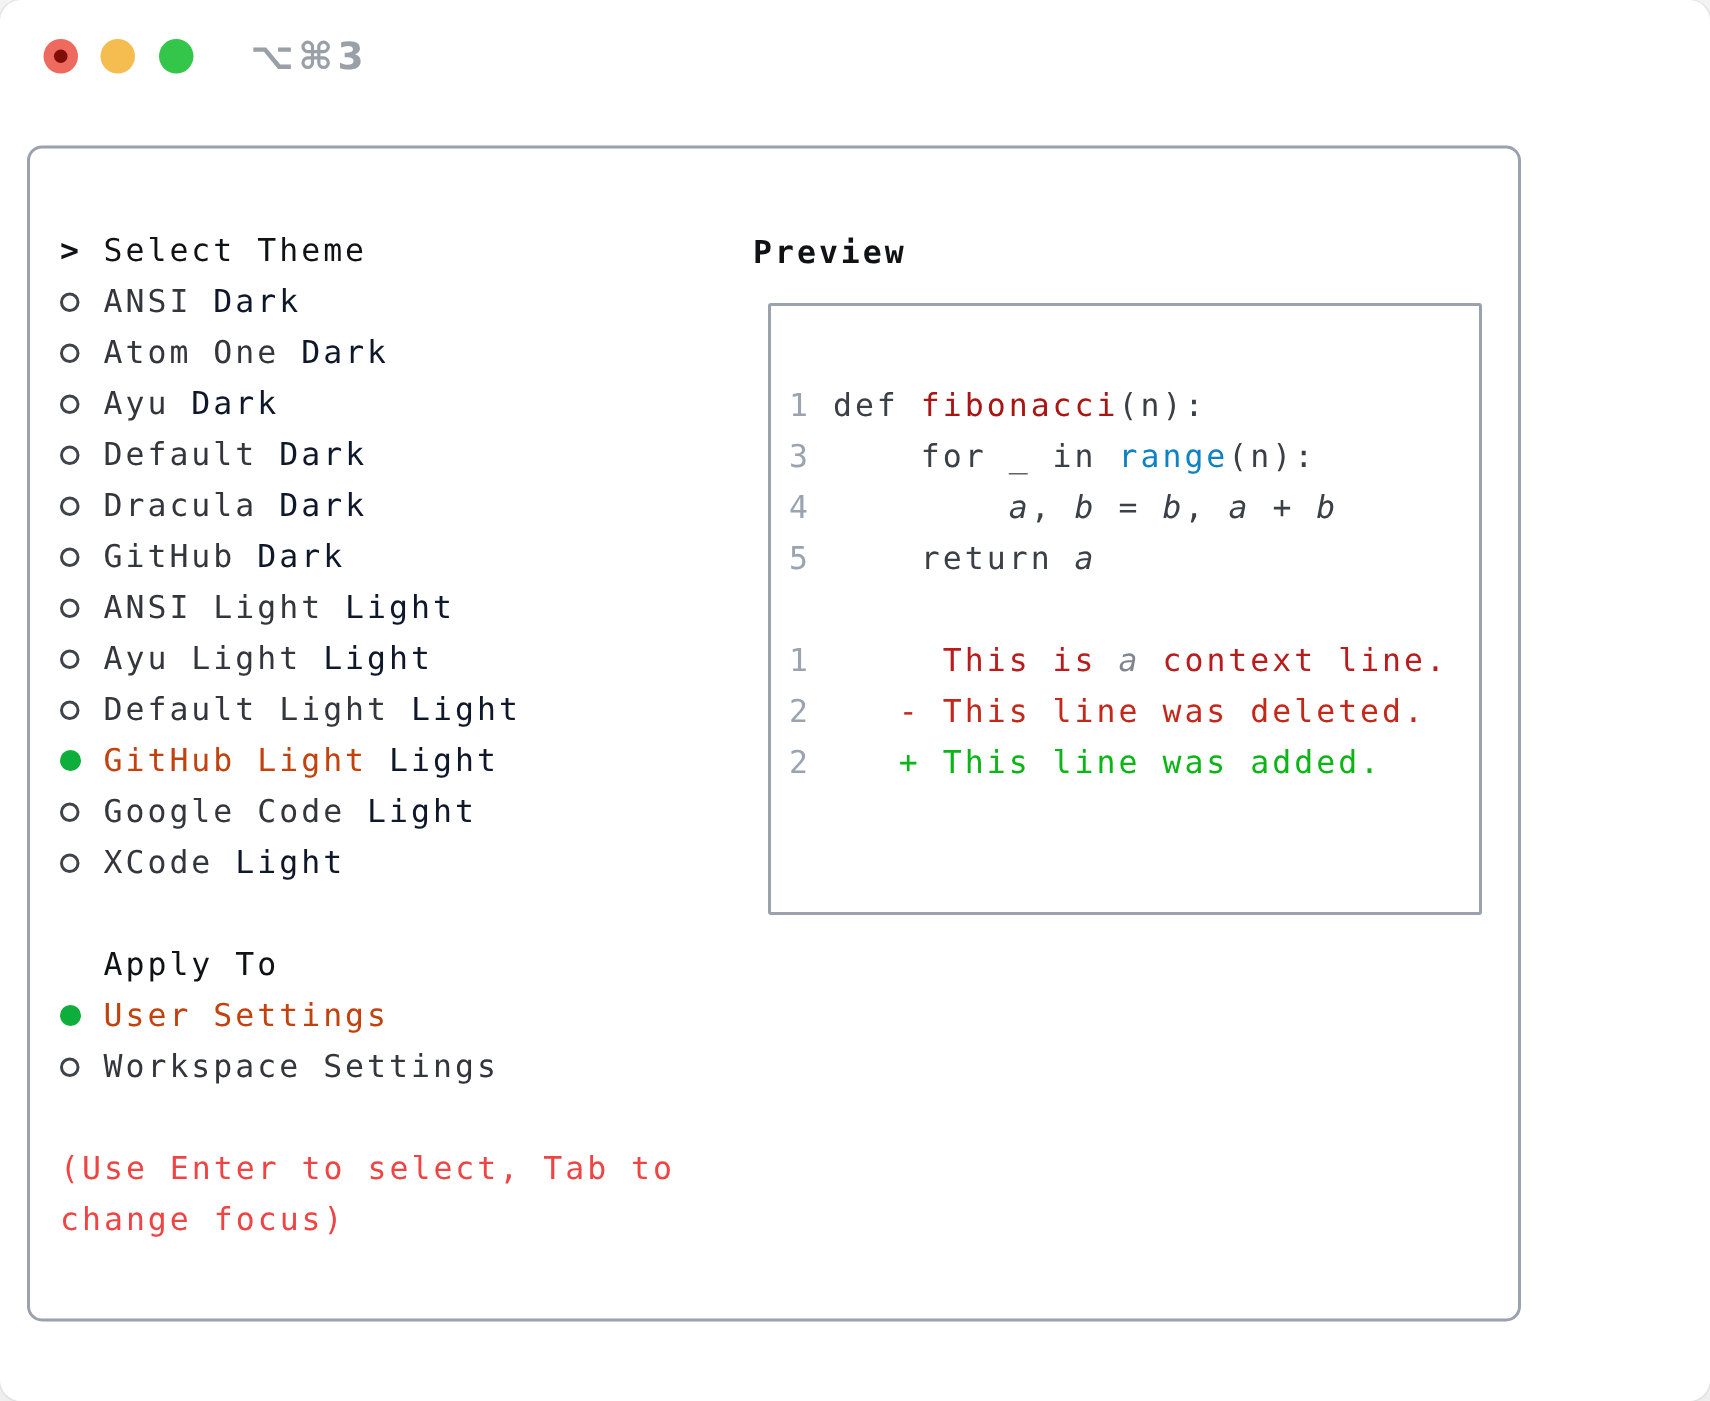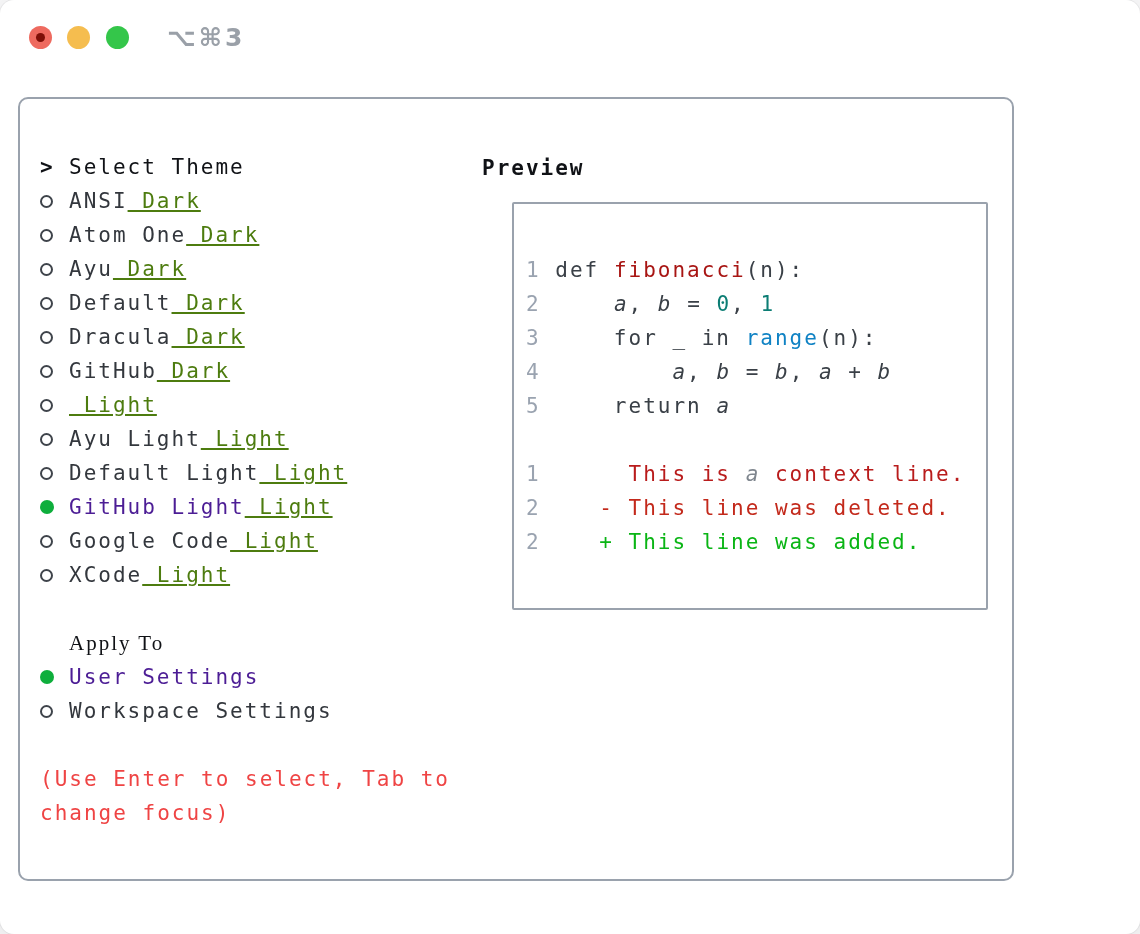--- a/index.html
+++ b/index.html
@@ -37,30 +37,30 @@
   .left-col{
     position:absolute;left:20px;top:51px;width:440px;
     font-size:21px;line-height:34px;letter-spacing:2px;color:#33373d;
   }
   .row{display:flex;align-items:center;height:34px;}
   .marker-cell{flex:0 0 29px;display:flex;align-items:center;}
   .radio{width:13px;height:13px;border:2px solid #3f444b;border-radius:50%;box-sizing:border-box;}
   .radio.on{width:14px;height:14px;border:none;background:#0eae3c;}
   .caret{font-weight:bold;color:#101216;letter-spacing:0;}
   .hdr{font-weight:normal;color:#101216;}
-  .hdr-plain{color:#101216;font-family:Liberation Serif, serif;}
-  .t-variant{color:#4d7c0f;text-decoration:underline;}
-  .row.selected .t-name{color:#4c1d95;}
+  .hdr-plain{color:#101216;}
+  .t-variant{color:#0f172a;}
+  .row.selected .t-name{color:#c2410c;}
   .spacer{height:34px;}
   .hint{
     margin-top:0;width:424px;color:#ef4444;
   }
   
   .preview-title{
-    position:absolute;left:462px;top:52px;
+    position:absolute;left:482px;top:52px;
     font-size:21px;line-height:34px;letter-spacing:2px;
     font-weight:bold;color:#101216;
   }
   .preview-box{
     position:absolute;left:492px;top:103px;width:476px;height:408px;
     border:2px solid #9aa2ad;border-radius:2px;box-sizing:border-box;
     background:#ffffff;
     padding:49px 0 0 12px;overflow:hidden;
   }
   .code-line{
@@ -141,20 +141,21 @@
             <span class="marker-cell">
               <span class="radio"></span>
             </span>
             <span class="t-name">GitHub</span>
             <span class="t-variant">&nbsp;Dark</span>
           </div>
           <div class="row">
             <span class="marker-cell">
               <span class="radio"></span>
             </span>
+            <span class="t-name">ANSI Light</span>
             <span class="t-variant">&nbsp;Light</span>
           </div>
           <div class="row">
             <span class="marker-cell">
               <span class="radio"></span>
             </span>
             <span class="t-name">Ayu Light</span>
             <span class="t-variant">&nbsp;Light</span>
           </div>
           <div class="row">
@@ -211,21 +212,20 @@
 
       <div class="spacer"></div>
 
       <div class="hint">(Use Enter to select, Tab to change focus)</div>
     </div>
 
     <div class="preview-title">Preview</div>
 
     <div class="preview-box" id="code-preview">
         <div class="code-line"><span class="seg-num">1 </span><span class="seg-plain">def </span><span class="seg-func">fibonacci</span><span class="seg-plain">(n):</span></div>
-        <div class="code-line"><span class="seg-num">2 </span><span class="seg-plain">    </span><span class="seg-var">a</span><span class="seg-plain">, </span><span class="seg-var">b</span><span class="seg-plain"> = </span><span class="seg-numlit">0</span><span class="seg-plain">, </span><span class="seg-numlit">1</span></div>
         <div class="code-line"><span class="seg-num">3 </span><span class="seg-plain">    for _ in </span><span class="seg-builtin">range</span><span class="seg-plain">(n):</span></div>
         <div class="code-line"><span class="seg-num">4 </span><span class="seg-plain">        </span><span class="seg-var">a</span><span class="seg-plain">, </span><span class="seg-var">b</span><span class="seg-plain"> = </span><span class="seg-var">b</span><span class="seg-plain">, </span><span class="seg-var">a</span><span class="seg-plain"> + </span><span class="seg-var">b</span></div>
         <div class="code-line"><span class="seg-num">5 </span><span class="seg-plain">    return </span><span class="seg-var">a</span></div>
         <div class="code-line"></div>
         <div class="code-line"><span class="seg-num">1</span><span class="seg-ctx">      This is </span><span class="seg-ctx_i">a</span><span class="seg-ctx"> context line.</span></div>
         <div class="code-line"><span class="seg-num">2</span><span class="seg-plain">    </span><span class="seg-del">- This line was deleted.</span></div>
         <div class="code-line"><span class="seg-num">2</span><span class="seg-plain">    </span><span class="seg-add">+ This line was added.</span></div>
       </div>
 
   </div>

